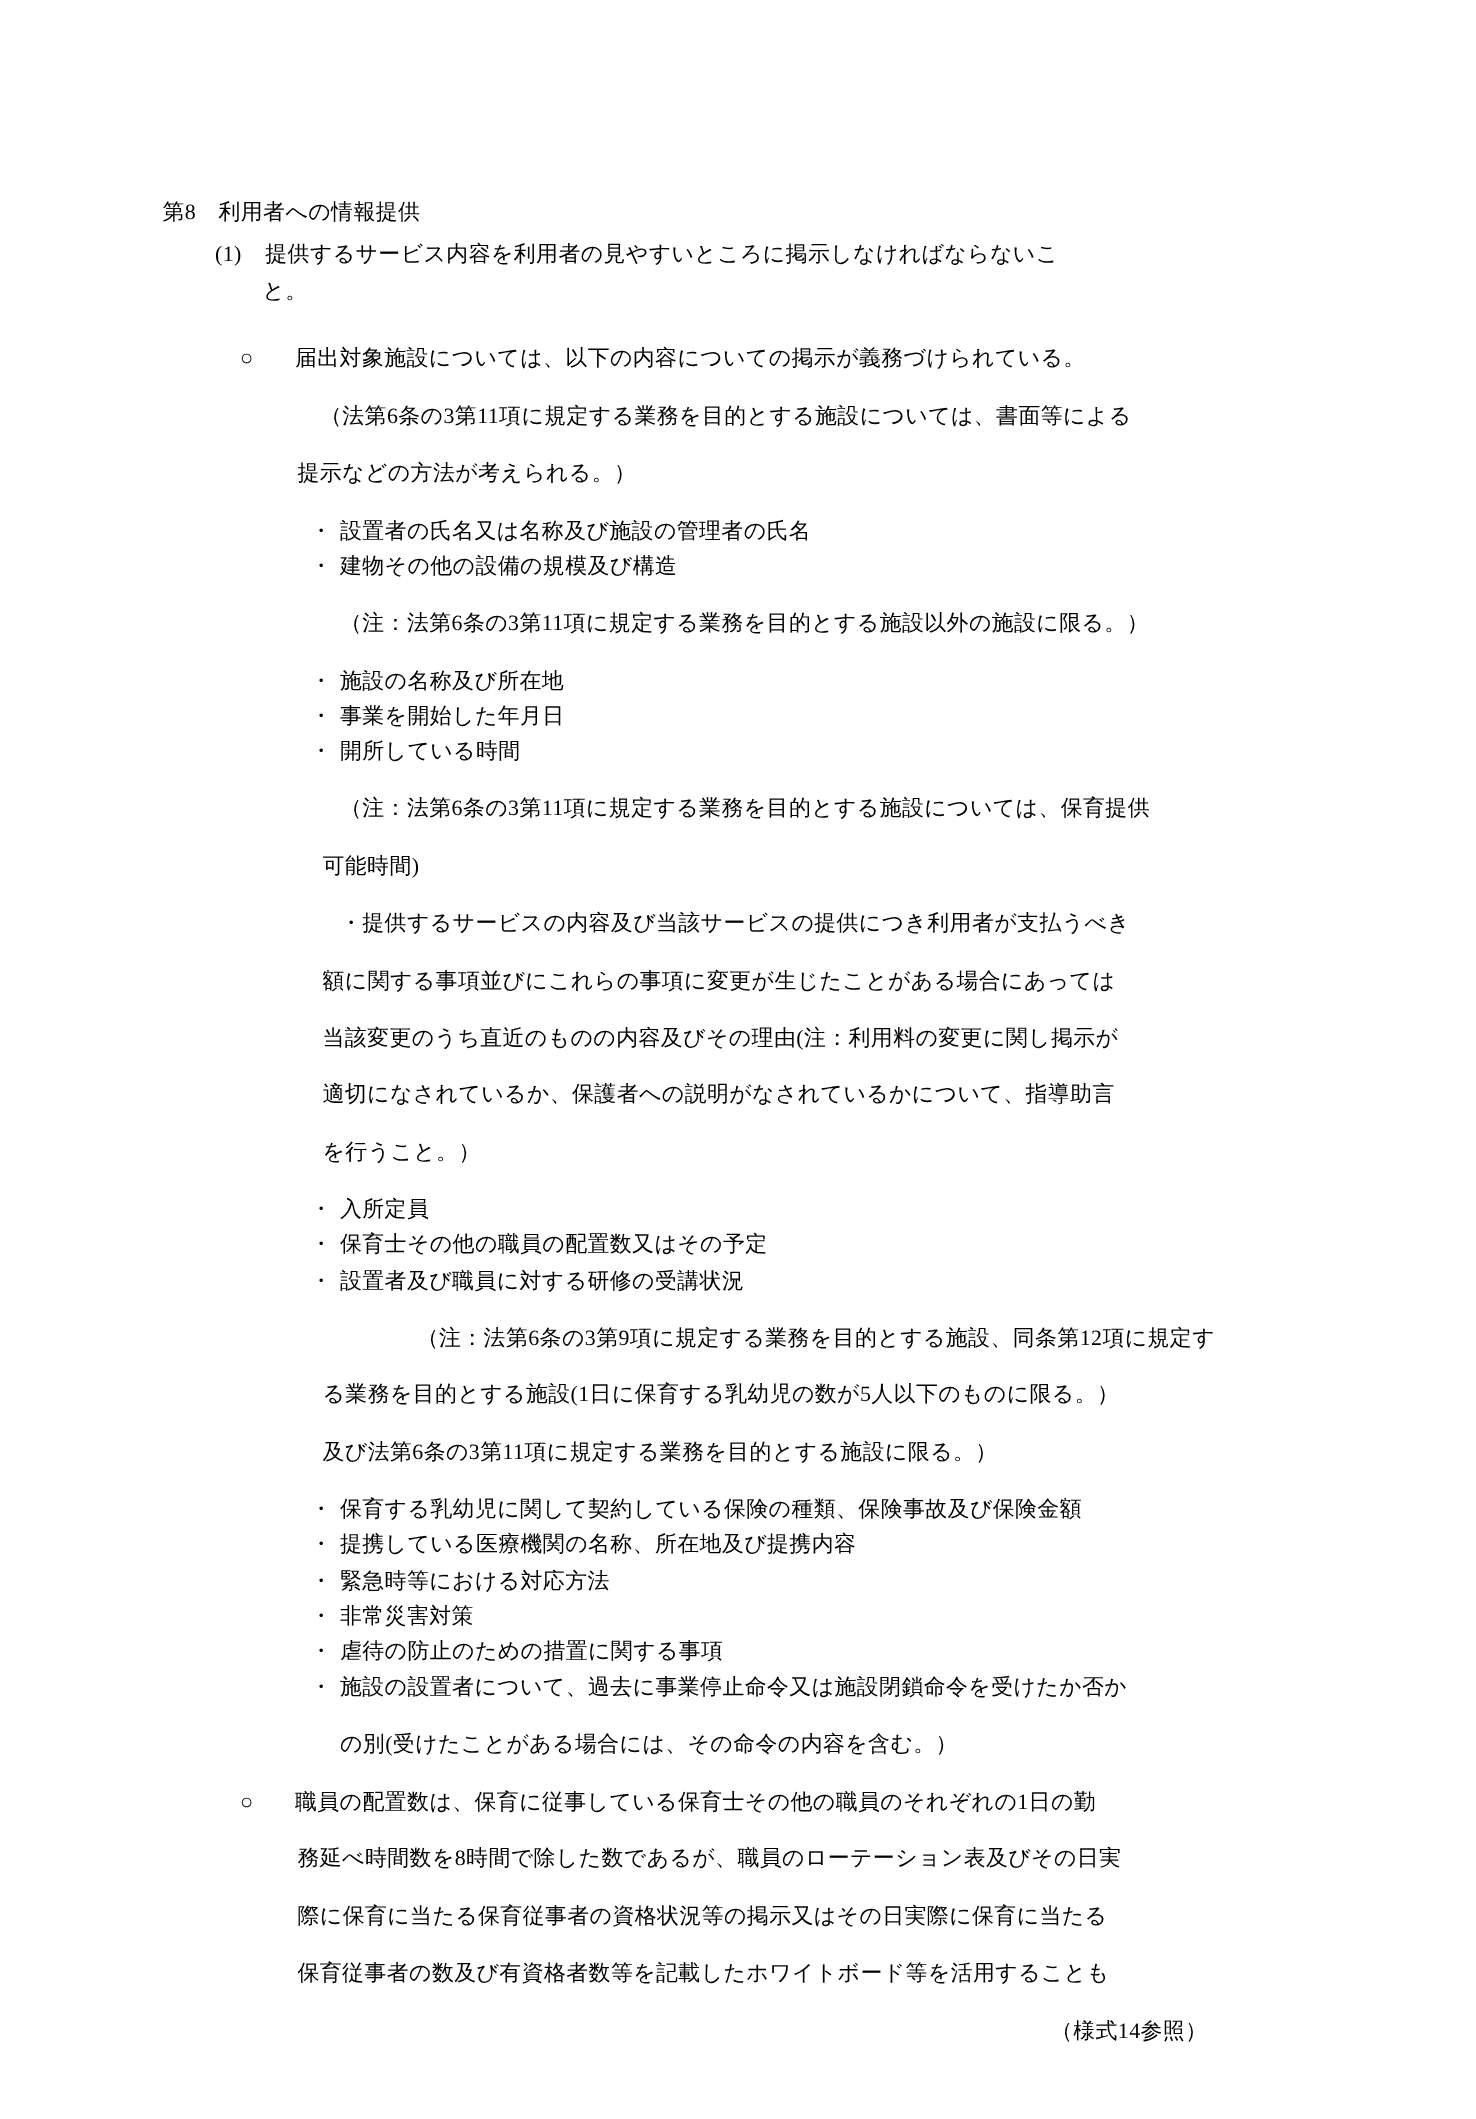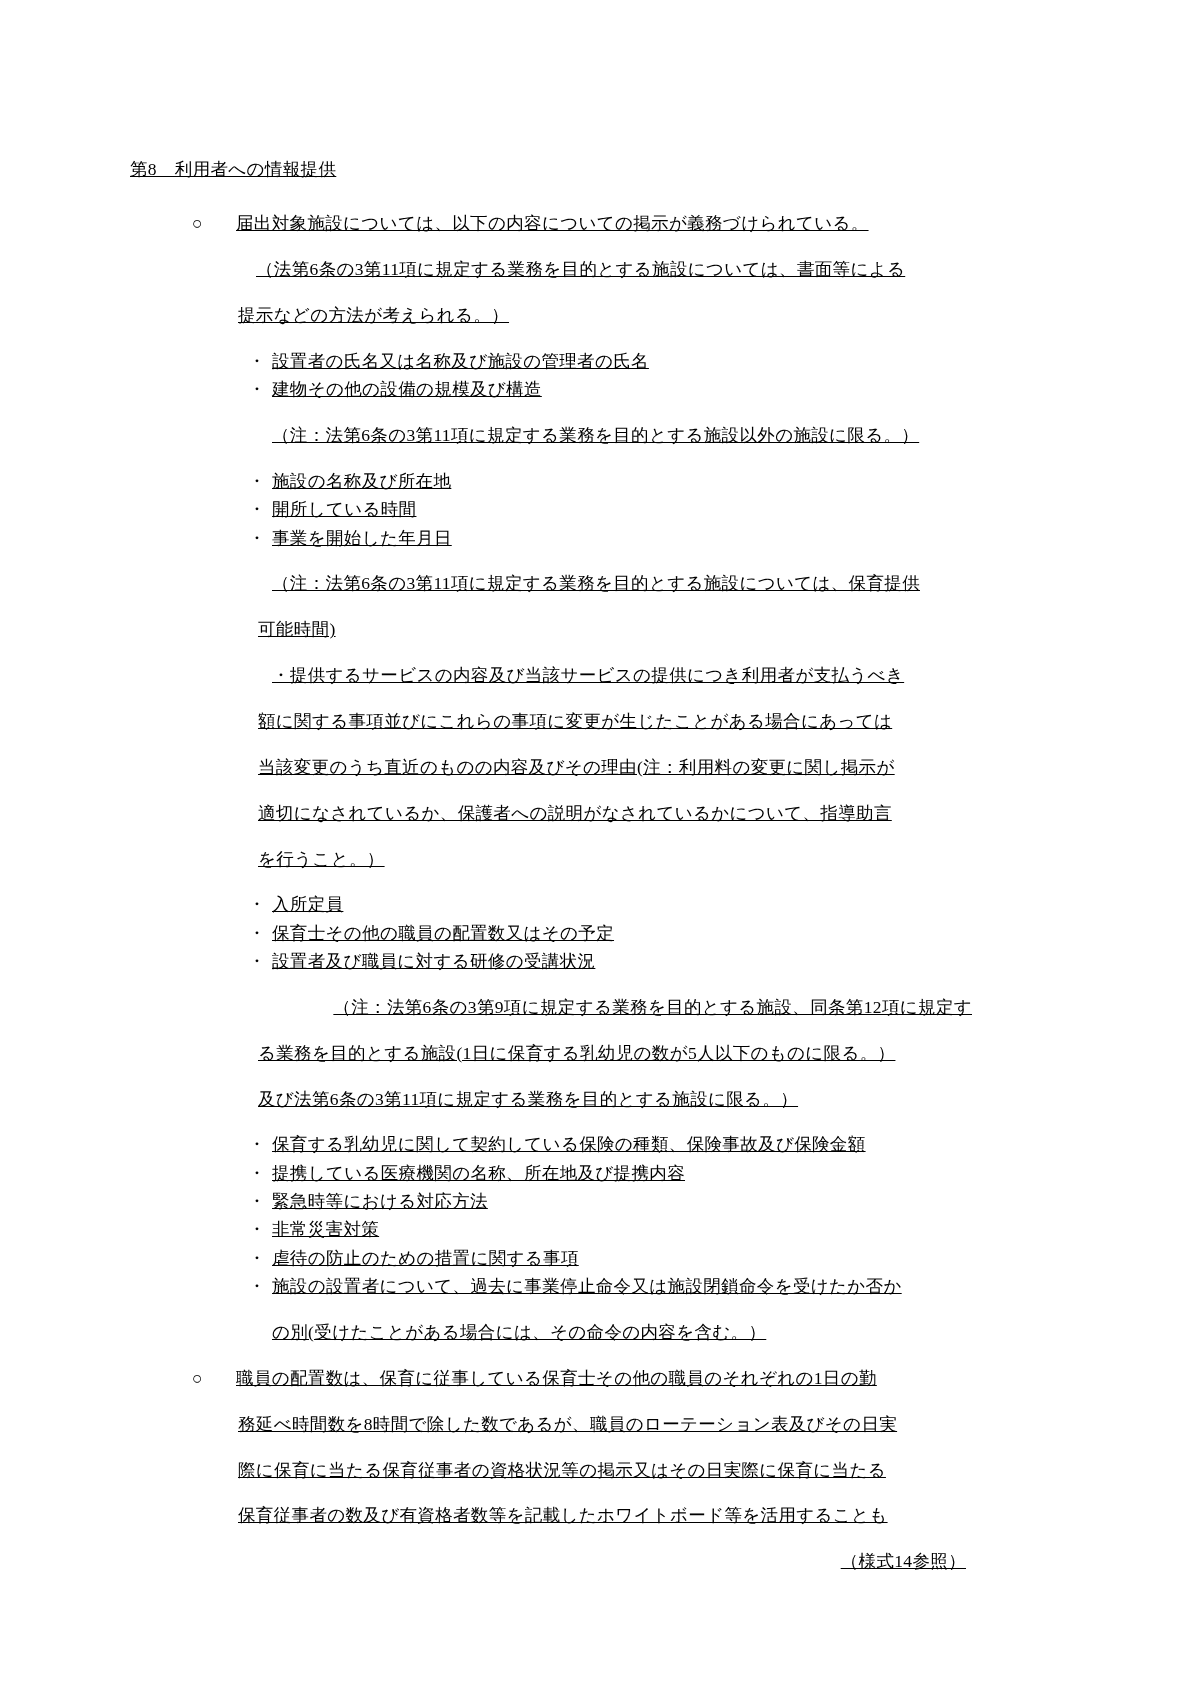--- a/index.html
+++ b/index.html
@@ -13,21 +13,20 @@
     font-family: "Liberation Serif", "DejaVu Serif", serif;
     color: #000000;
     position: relative;
   }
   .page {
     position: relative;
     width: 1092px;
     height: 1695px;
     box-sizing: border-box;
     padding: 155px 120px 0 130px;
-    text-decoration: underline;
   }
   .doc-body {
     font-size: 17.5px;
     line-height: 1.62;
     letter-spacing: 0.02em;
   }
   .heading {
     font-size: 17.5px;
     margin: 0 0 6px 0;
     white-space: pre;
@@ -90,37 +89,44 @@
   }
 </style>
 </head>
 <body>
 
 <div class="page">
   <div class="doc-body">
 
     <div class="heading">第8　利用者への情報提供</div>
 
+    <div class="clause">
+      <p class="cl-first">
+        <span>(1)</span>
+        <span style="display:inline-block;width:14px;"></span><span>提供するサービス内容を利用者の見やすいところに掲示しなければならないこ</span>
+      </p>
+      <p class="hang">と。</p>
+    </div>
 
     <div class="block">
       <div class="circle-item">
         <span class="marker">○</span>
         <p>届出対象施設については、以下の内容についての掲示が義務づけられている。</p>
         <p class="sub">（法第6条の3第11項に規定する業務を目的とする施設については、書面等による</p>
         <p style="padding-left:2px;">提示などの方法が考えられる。）</p>
 
         <ul class="bullet-list" style="padding-left:14px;">
           <li>設置者の氏名又は名称及び施設の管理者の氏名</li>
           <li>建物その他の設備の規模及び構造</li>
         </ul>
         <p class="note" style="padding-left:36px;">（注：法第6条の3第11項に規定する業務を目的とする施設以外の施設に限る。）</p>
         <ul class="bullet-list" style="padding-left:14px;">
           <li>施設の名称及び所在地</li>
+          <li>事業を開始した年月日</li>
           <li>開所している時間</li>
-          <li>事業を開始した年月日</li>
         </ul>
         <p style="padding-left:36px;">（注：法第6条の3第11項に規定する業務を目的とする施設については、保育提供</p>
         <p style="padding-left:22px;">可能時間)</p>
 
         <p style="padding-left:36px;">・提供するサービスの内容及び当該サービスの提供につき利用者が支払うべき</p>
         <p style="padding-left:22px;">額に関する事項並びにこれらの事項に変更が生じたことがある場合にあっては</p>
         <p style="padding-left:22px;">当該変更のうち直近のものの内容及びその理由(注：利用料の変更に関し掲示が</p>
         <p style="padding-left:22px;">適切になされているか、保護者への説明がなされているかについて、指導助言</p>
         <p style="padding-left:22px;">を行うこと。）</p>
 

